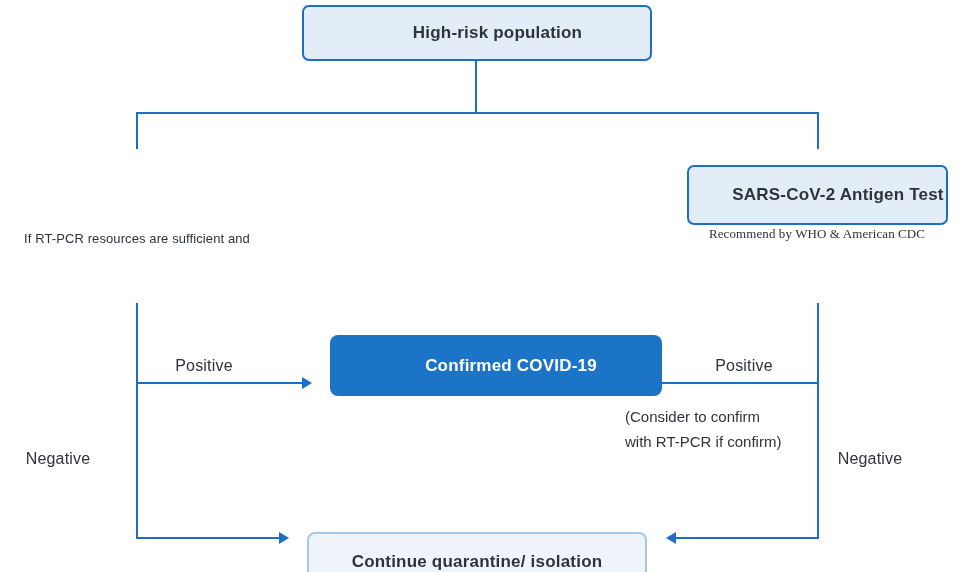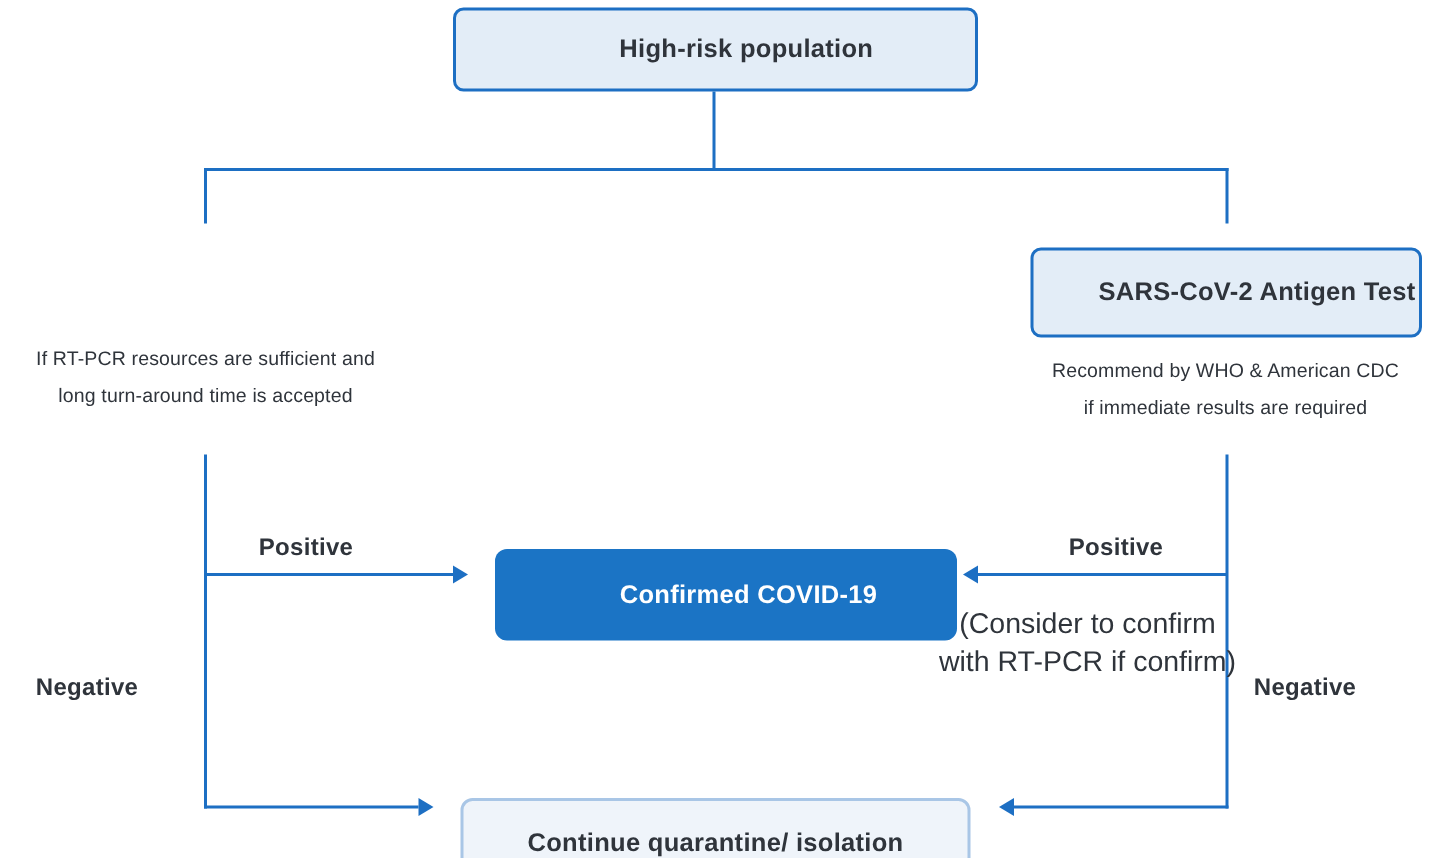--- a/index.html
+++ b/index.html
@@ -73,28 +73,28 @@
     text-align: center;
     font-size: 13px;
     line-height: 25px;
     color: var(--text);
     letter-spacing: 0.1px;
   }
   .edge-label {
     position: absolute;
     text-align: center;
     font-size: 16px;
-    font-weight: 700;
+    font-weight: 400;
     color: var(--text);
     letter-spacing: 0.2px;
   }
   .note {
     position: absolute;
-    text-align: center;
-    font-size: 19px;
+    text-align: left;
+    font-size: 15px;
     line-height: 25px;
     color: var(--text);
   }
 </style>
 </head>
 <body>
 
 <div class="canvas">
 
   <div class="node light" style="left:302px; top:5px; width:350px; height:56px;">High-risk population</div>
@@ -105,37 +105,35 @@
 
   <div class="line" style="left:136px; top:112px; width:2px; height:37px;"></div>
 
   <div class="line" style="left:817px; top:112px; width:2px; height:37px;"></div>
 
 
   <div class="node light" style="left:687px; top:149px; width:261px; height:60px;margin-top:16px;">SARS-CoV-2 Antigen Test</div>
 
   <div class="caption" style="left:0px; top:226px; width:274px;">
     <div>If RT-PCR resources are sufficient and</div>
-    <div>long turn-around time is accepted</div>
   </div>
 
-  <div class="caption" style="left:680px; top:234px; width:274px;">
+  <div class="caption" style="left:680px; top:221px; width:274px;font-family:Liberation Serif, serif;">
     <div>Recommend by WHO &amp; American CDC</div>
-    <div>if immediate results are required</div>
   </div>
 
   <div class="line" style="left:136px; top:303px; width:2px; height:236px;"></div>
 
   <div class="line" style="left:817px; top:303px; width:2px; height:236px;"></div>
 
   <div class="edge-label" style="left:124px; top:357px; width:160px;">Positive</div>
   <div class="line" style="left:137px; top:382px; width:165px; height:2px;"></div>
   <div class="arrow-r" style="left:302px; top:377px;"></div>
 
-  <div class="node solid" style="left:330px; top:366px; width:308px; height:61px;padding-left:30px;">Confirmed COVID-19</div>
+  <div class="node solid" style="left:330px; top:335px; width:332px; height:61px;padding-left:30px;">Confirmed COVID-19</div>
 
   <div class="edge-label" style="left:664px; top:357px; width:160px;">Positive</div>
   <div class="line" style="left:652px; top:382px; width:166px; height:2px;"></div>
   <div class="arrow-l" style="left:642px; top:377px;"></div>
 
   <div class="note" style="left:625px; top:404px; width:200px;">
     <div>(Consider to confirm</div>
     <div>with RT-PCR if confirm)</div>
   </div>
 

